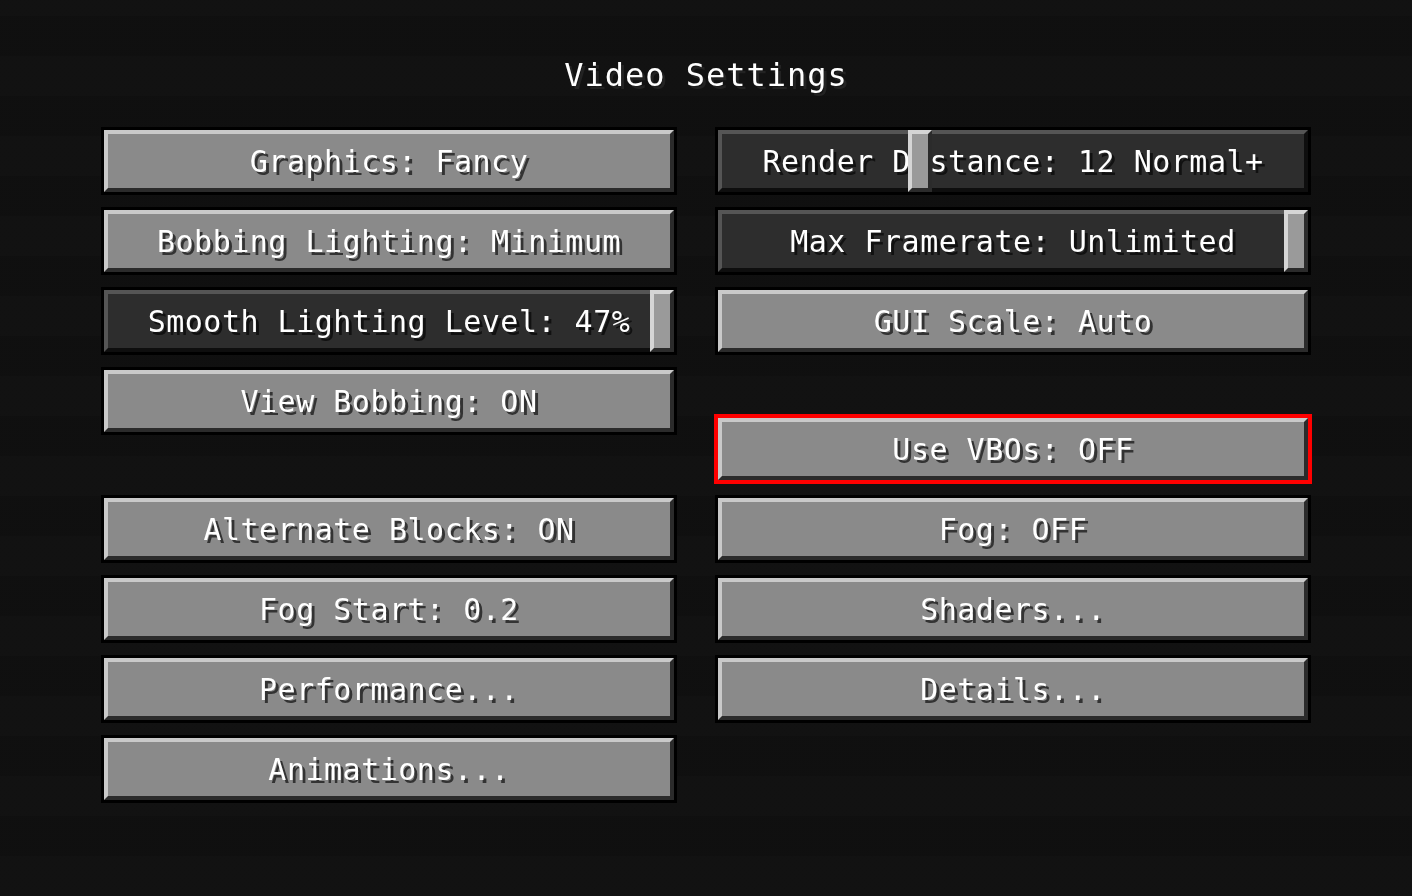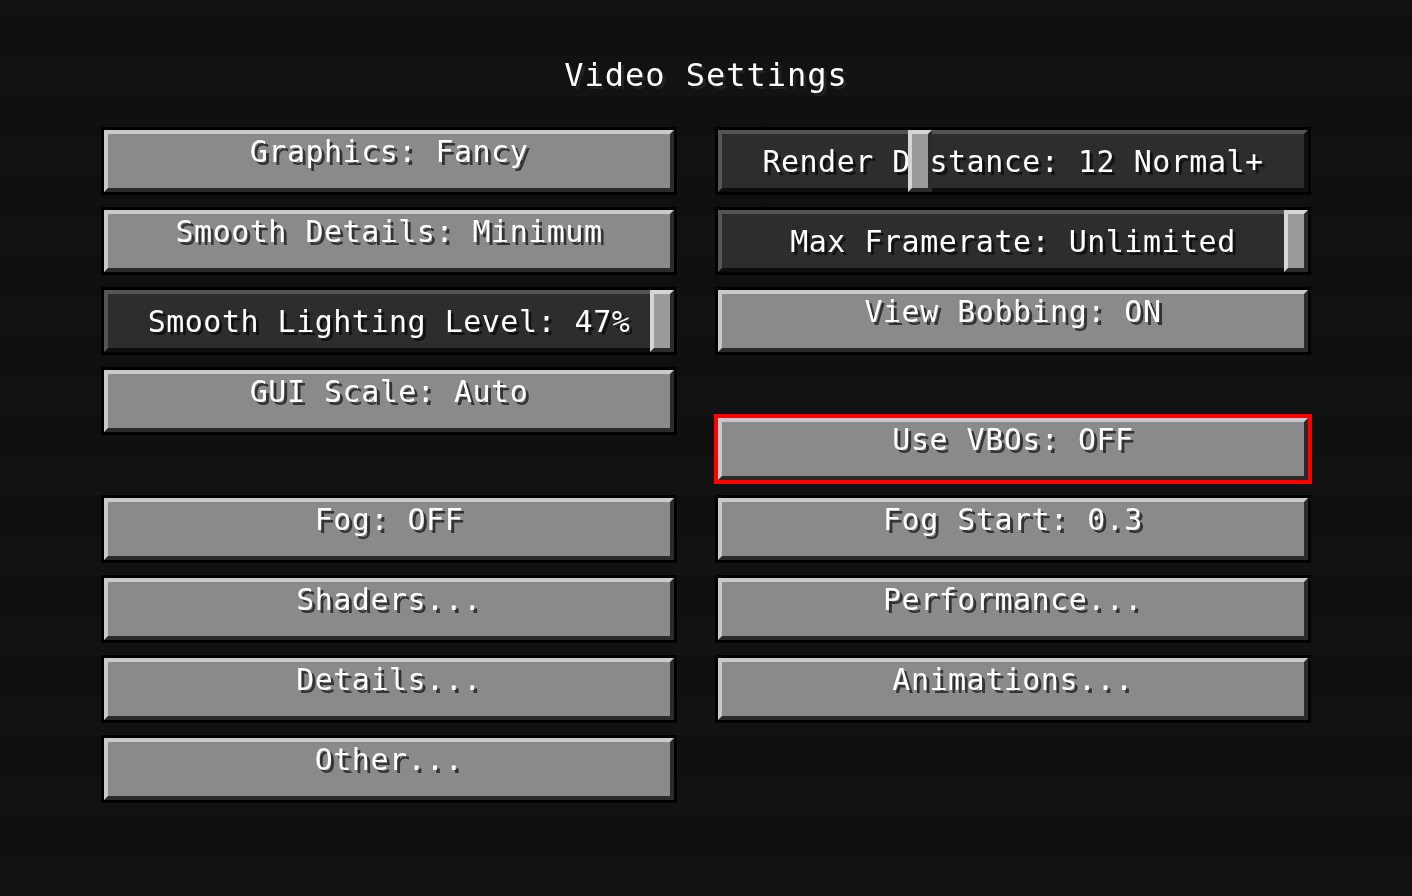--- a/index.html
+++ b/index.html
@@ -42,21 +42,21 @@
   }
   .mc-btn {
     position: relative;
     height: 62px;
     background: #8a8a8a;
     border-top: 4px solid #c9c9c9;
     border-left: 4px solid #c9c9c9;
     border-bottom: 4px solid #2b2b2b;
     border-right: 4px solid #2b2b2b;
     outline: 3px solid #000;
-    display: flex; justify-content: center;
+    display: flex; align-items: center; justify-content: center;
     color: #fff;
     font-size: 30px;
     letter-spacing: 0.5px;
     text-shadow: 3px 3px 0 #333;
     cursor: pointer;
     user-select: none;
   }
   .mc-slider {
     position: relative;
     height: 62px;
@@ -102,62 +102,62 @@
 
     <div class="mc-btn">
       <span>Graphics: Fancy</span>
     </div>
     <div class="mc-slider">
       <div class="thumb" style="left:32%"></div>
       <span>Render Distance: 12 Normal+</span>
     </div>
 
     <div class="mc-btn">
-      <span>Smooth Details: Minimum</span>
+      <span>Bobbing Lighting: Minimum</span>
     </div>
     <div class="mc-slider">
       <div class="thumb" style="right:-4px;left:auto"></div>
       <span>Max Framerate: Unlimited</span>
     </div>
 
     <div class="mc-slider">
       <div class="thumb" style="right:-4px;left:auto"></div>
       <span>Smooth Lighting Level: 47%</span>
     </div>
     <div class="mc-btn">
-      <span>View Bobbing: ON</span>
+      <span>GUI Scale: Auto</span>
     </div>
 
     <div class="mc-btn">
-      <span>GUI Scale: Auto</span>
+      <span>View Bobbing: ON</span>
     </div>
     <div class="mc-btn highlight-red">
       <span>Use VBOs: OFF</span>
     </div>
 
+    <div class="mc-btn">
+      <span>Alternate Blocks: ON</span>
+    </div>
 
     <div class="mc-btn">
       <span>Fog: OFF</span>
     </div>
     <div class="mc-btn">
-      <span>Fog Start: 0.3</span>
+      <span>Fog Start: 0.2</span>
     </div>
 
     <div class="mc-btn">
       <span>Shaders...</span>
     </div>
 
     <div class="mc-btn">
       <span>Performance...</span>
     </div>
     <div class="mc-btn">
       <span>Details...</span>
     </div>
 
     <div class="mc-btn">
       <span>Animations...</span>
     </div>
-    <div class="mc-btn">
-      <span>Other...</span>
-    </div>
 
   </div>
 </div>
 
 </body></html>

